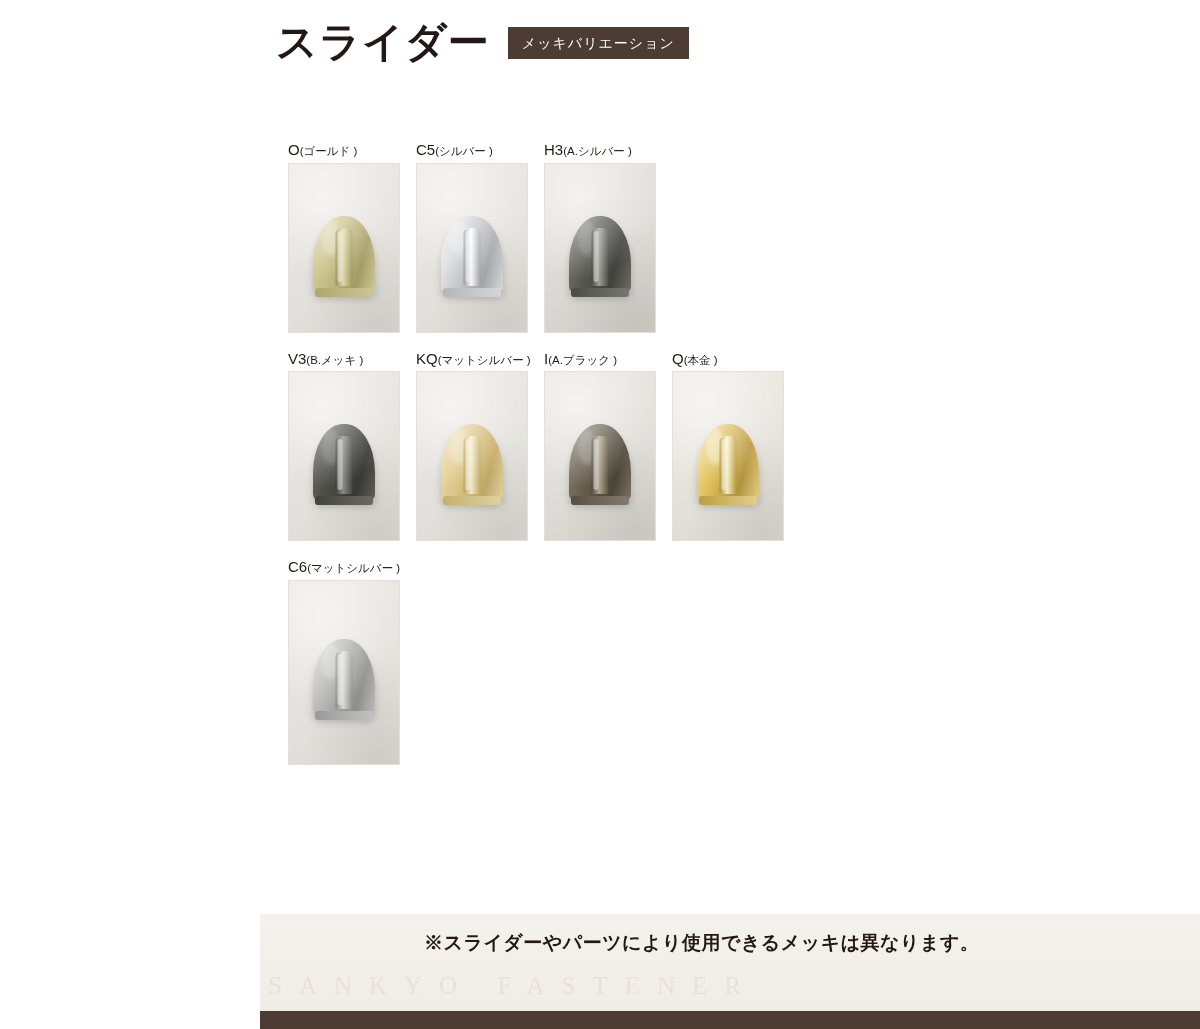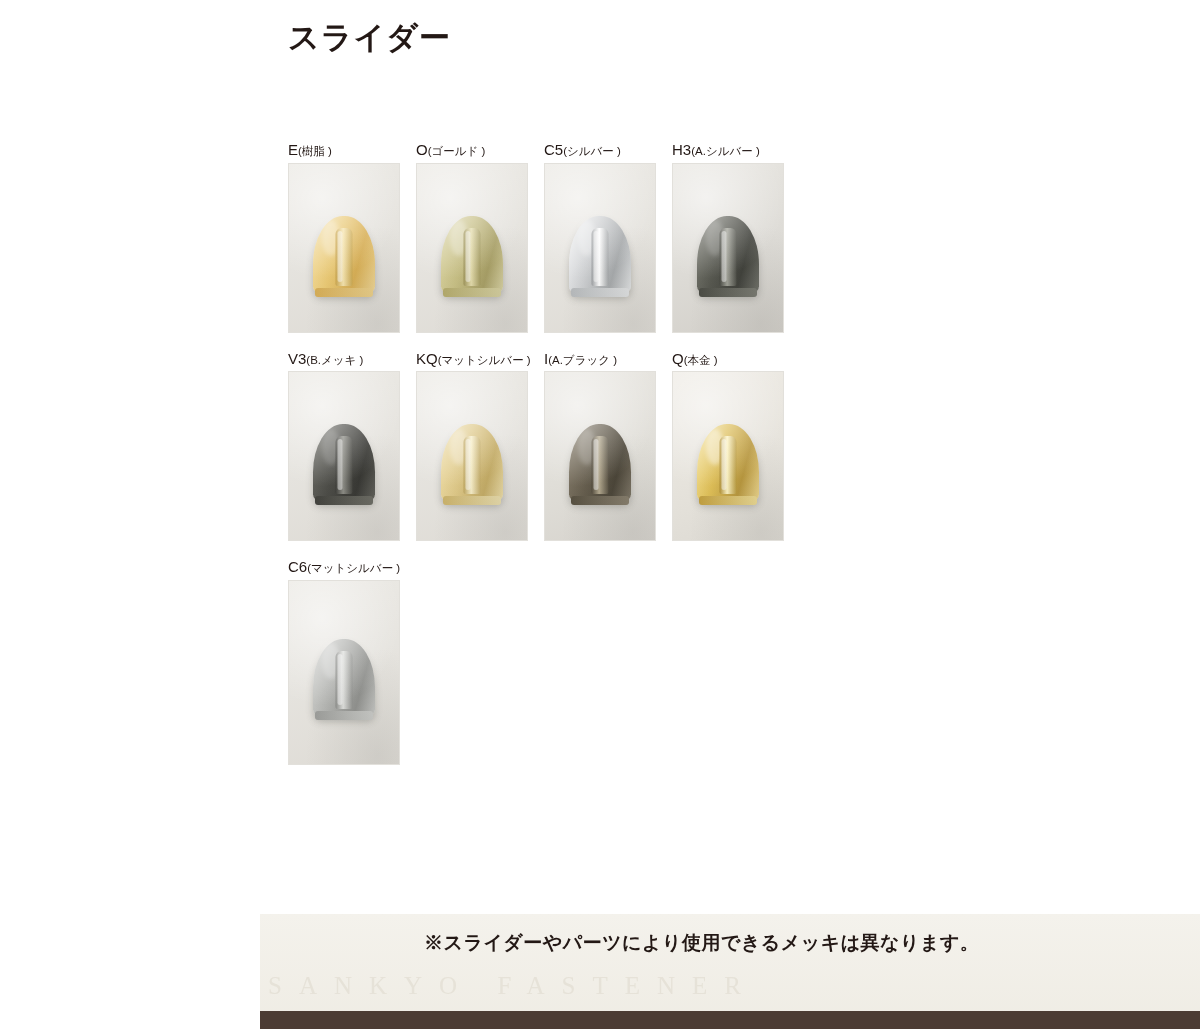--- a/index.html
+++ b/index.html
@@ -18,27 +18,26 @@
   
   .header {
     position: absolute;
     left: 276px;
     top: 22px;
     display: flex;
     align-items: center;
     gap: 18px;
   }
   .header-title {
-    font-size: 31px;
+    font-size: 41px;
     font-weight: bold;
     color: #231815;
     letter-spacing: 1px;
     line-height: 1;
     white-space: nowrap;
-    margin-left: 12px;
   }
   .header-badge {
     background: #4c3c34;
     color: #ffffff;
     font-size: 14px;
     letter-spacing: 1px;
     padding: 9px 14px 9px 14px;
     line-height: 1;
     white-space: nowrap;
   }
@@ -189,38 +188,27 @@
     bottom: 0;
     height: 18px;
     background: #4c3c34;
   }
 </style>
 </head>
 <body>
 
 <div class="header">
   <div class="header-title">スライダー</div>
+  <div class="header-badge">メッキバリエーション</div>
 </div>
 
 <div class="grid">
 
   <div class="grid-row">
 
-    <div class="cell">
-      <div class="cell-label">
-        <span class="code">E</span><span class="desc">(樹脂 )</span>
-      </div>
-      <div class="photo">
-        <div class="slider" style="background:linear-gradient(105deg,#f3dfa8 0%,#e9c873 38%,#d8ae52 70%,#efd694 100%);">
-          <div class="sheen"></div>
-          <div class="rib" style="background:linear-gradient(90deg,#c9a44b,#f6e4ad 45%,#cba84f);"></div>
-          <div class="foot" style="background:linear-gradient(90deg,#cfa busy,#e3c478);background:linear-gradient(90deg,#d3ab55,#eccf86);"></div>
-        </div>
-      </div>
-    </div>
 
 
     <div class="cell">
       <div class="cell-label">
         <span class="code">O</span><span class="desc">(ゴールド )</span>
       </div>
       <div class="photo">
         <div class="slider" style="background:linear-gradient(105deg,#dcd6a8 0%,#c5bd82 40%,#a79e63 74%,#d9d3a3 100%);">
           <div class="sheen"></div>
           <div class="rib" style="background:linear-gradient(90deg,#9c9257,#e4dcab 45%,#a39a5e);"></div>

